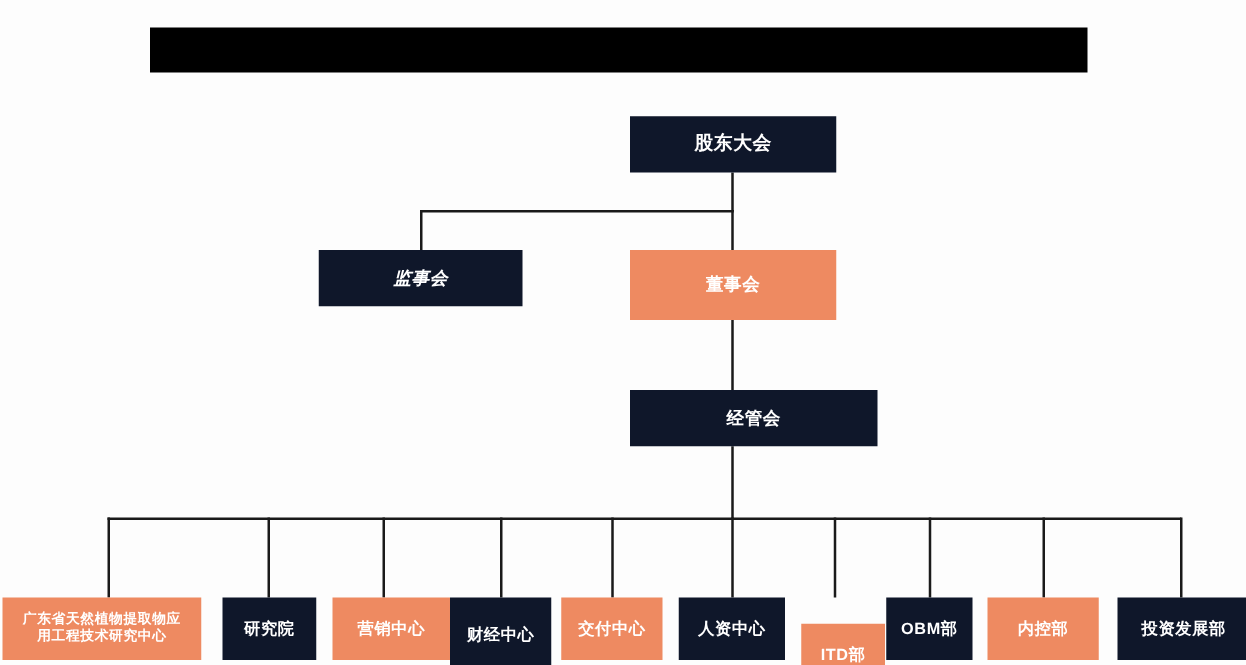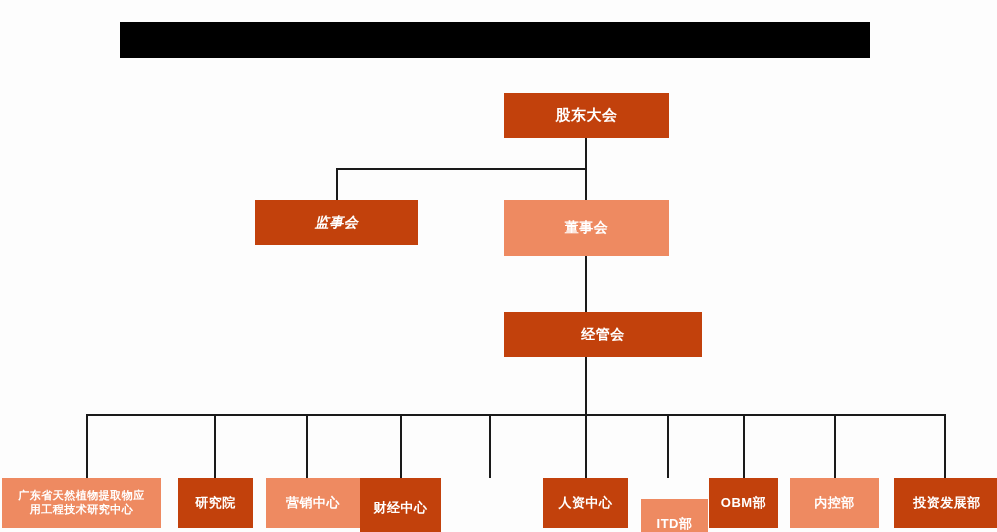--- a/index.html
+++ b/index.html
@@ -34,21 +34,21 @@
     align-items: center;
     justify-content: center;
     text-align: center;
     color: #ffffff;
     font-weight: bold;
     line-height: 1.25;
     letter-spacing: 0.5px;
     z-index: 3;
     user-select: none;
   }
-  .node.tone-dark  { background: #c2410c; }
+  .node.tone-dark  { background: #0f172a; }
   .node.tone-light { background: #ee8a61; }
 
   .node .node-label {
     display: block;
     padding: 0 4px;
     white-space: pre-line;
   }
 
   
   .fs-lg    { font-size: 15px; }
@@ -122,20 +122,23 @@
   </div>
 
   <div class="node tone-light fs-sm" style="left:266px; top:478px; width:94px; height:50px;">
     <span class="node-label">营销中心</span>
   </div>
 
   <div class="node tone-dark fs-sm" style="left:360px; top:478px; width:81px; height:60px;">
     <span class="node-label">财经中心</span>
   </div>
 
+  <div class="node tone-light fs-sm" style="left:449px; top:478px; width:81px; height:50px;">
+    <span class="node-label">交付中心</span>
+  </div>
 
   <div class="node tone-dark fs-sm" style="left:543px; top:478px; width:85px; height:50px;">
     <span class="node-label">人资中心</span>
   </div>
 
   <div class="node tone-light fs-sm" style="left:641px; top:499px; width:67px; height:50px;">
     <span class="node-label">ITD部</span>
   </div>
 
   <div class="node tone-dark fs-sm" style="left:709px; top:478px; width:69px; height:50px;">

